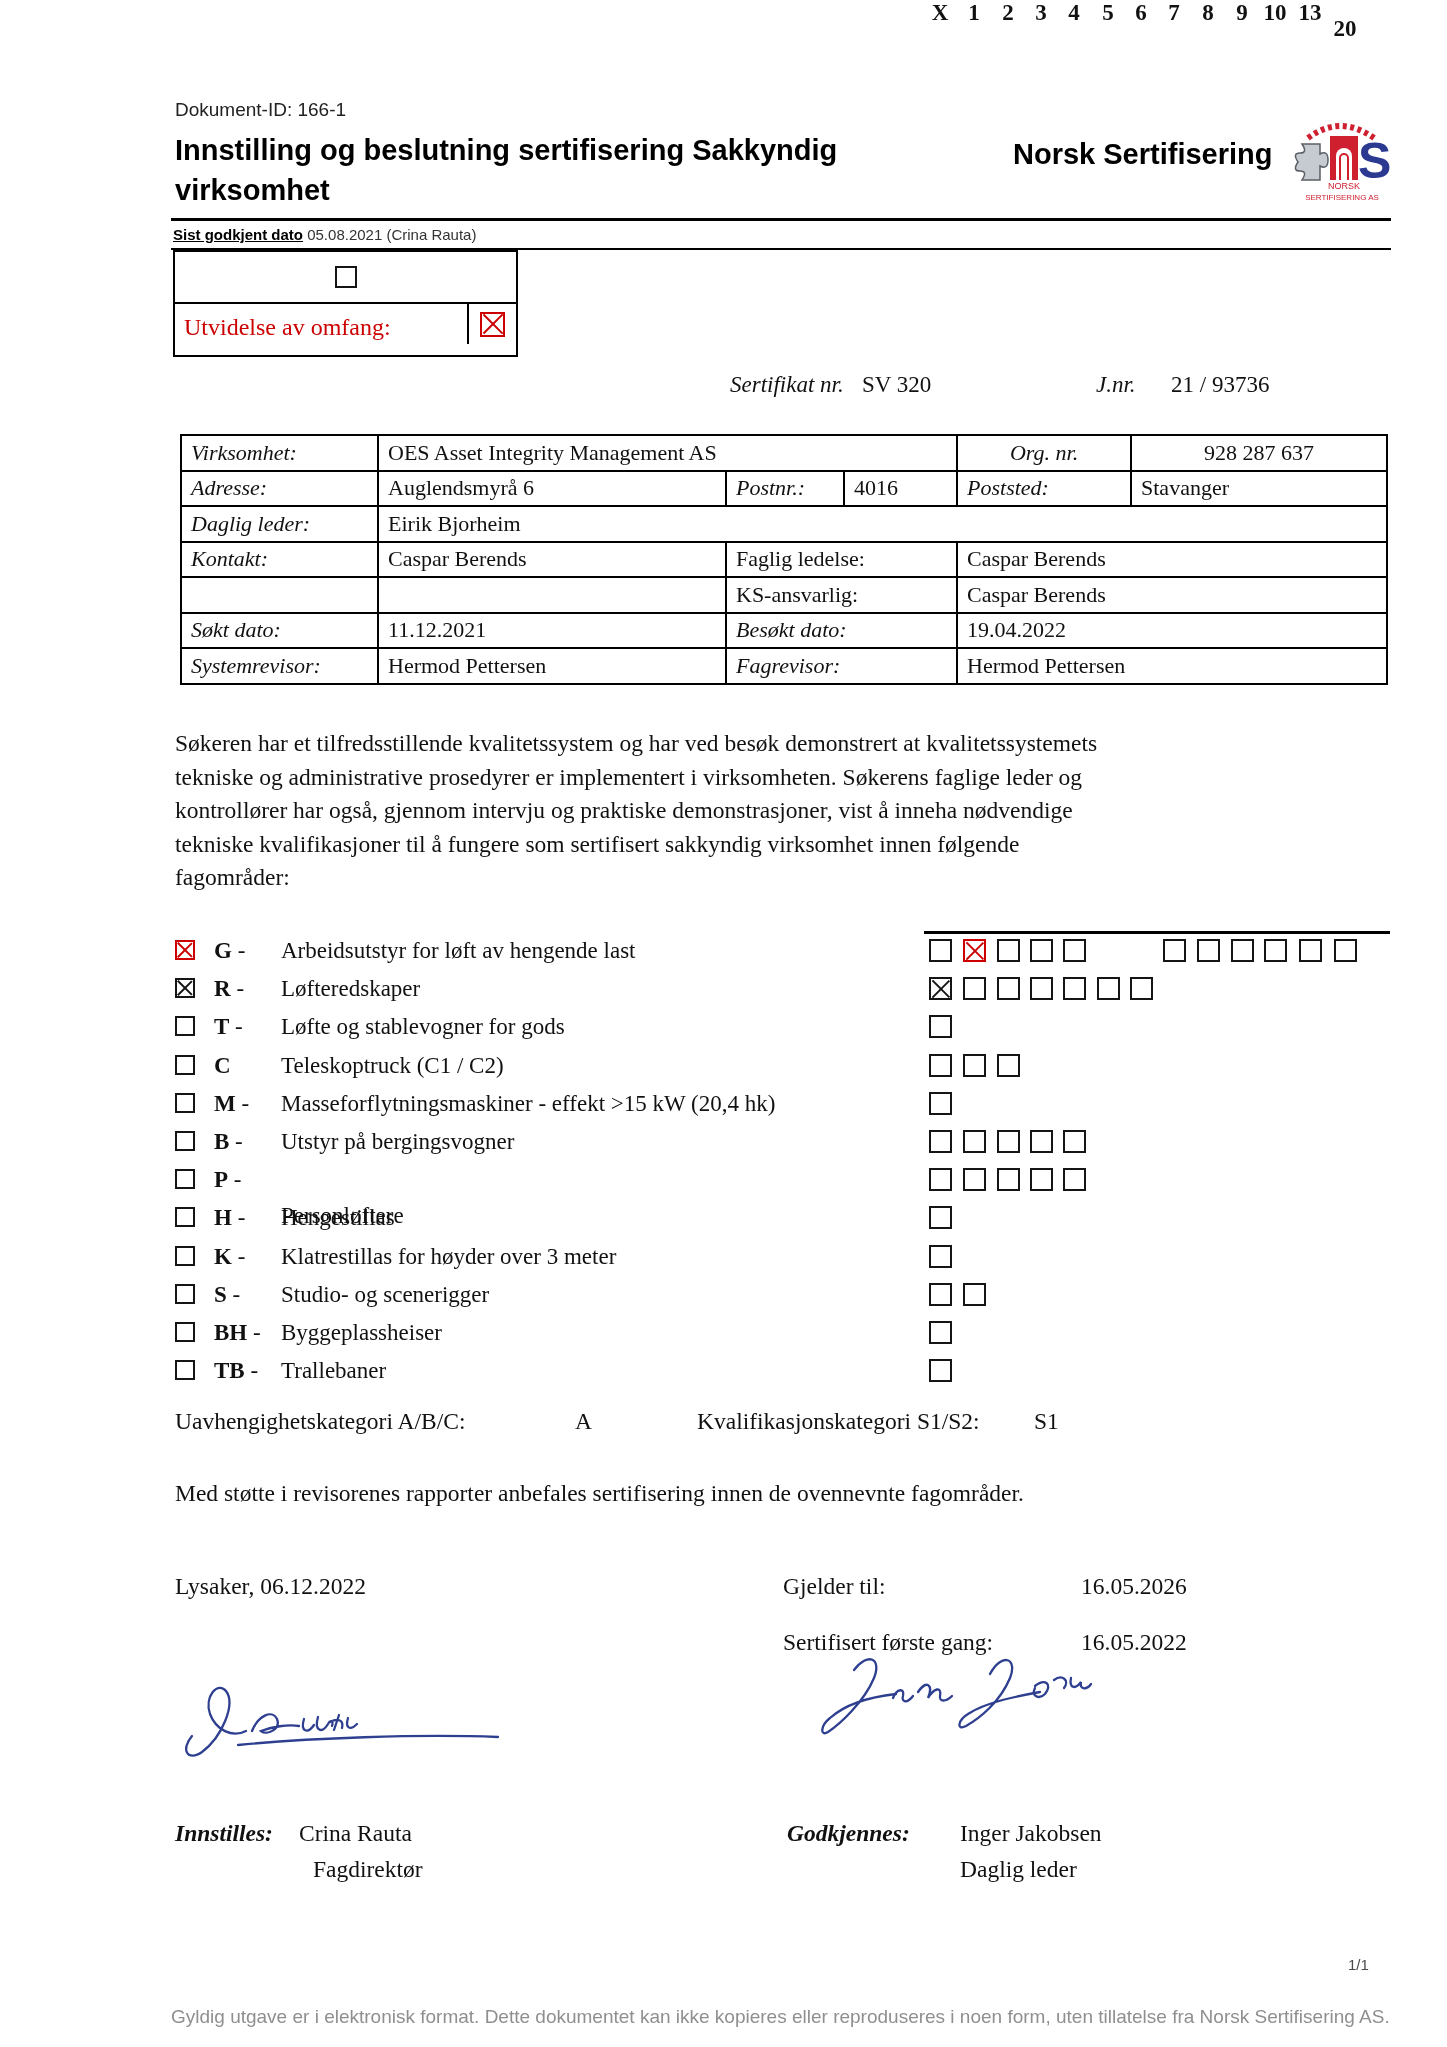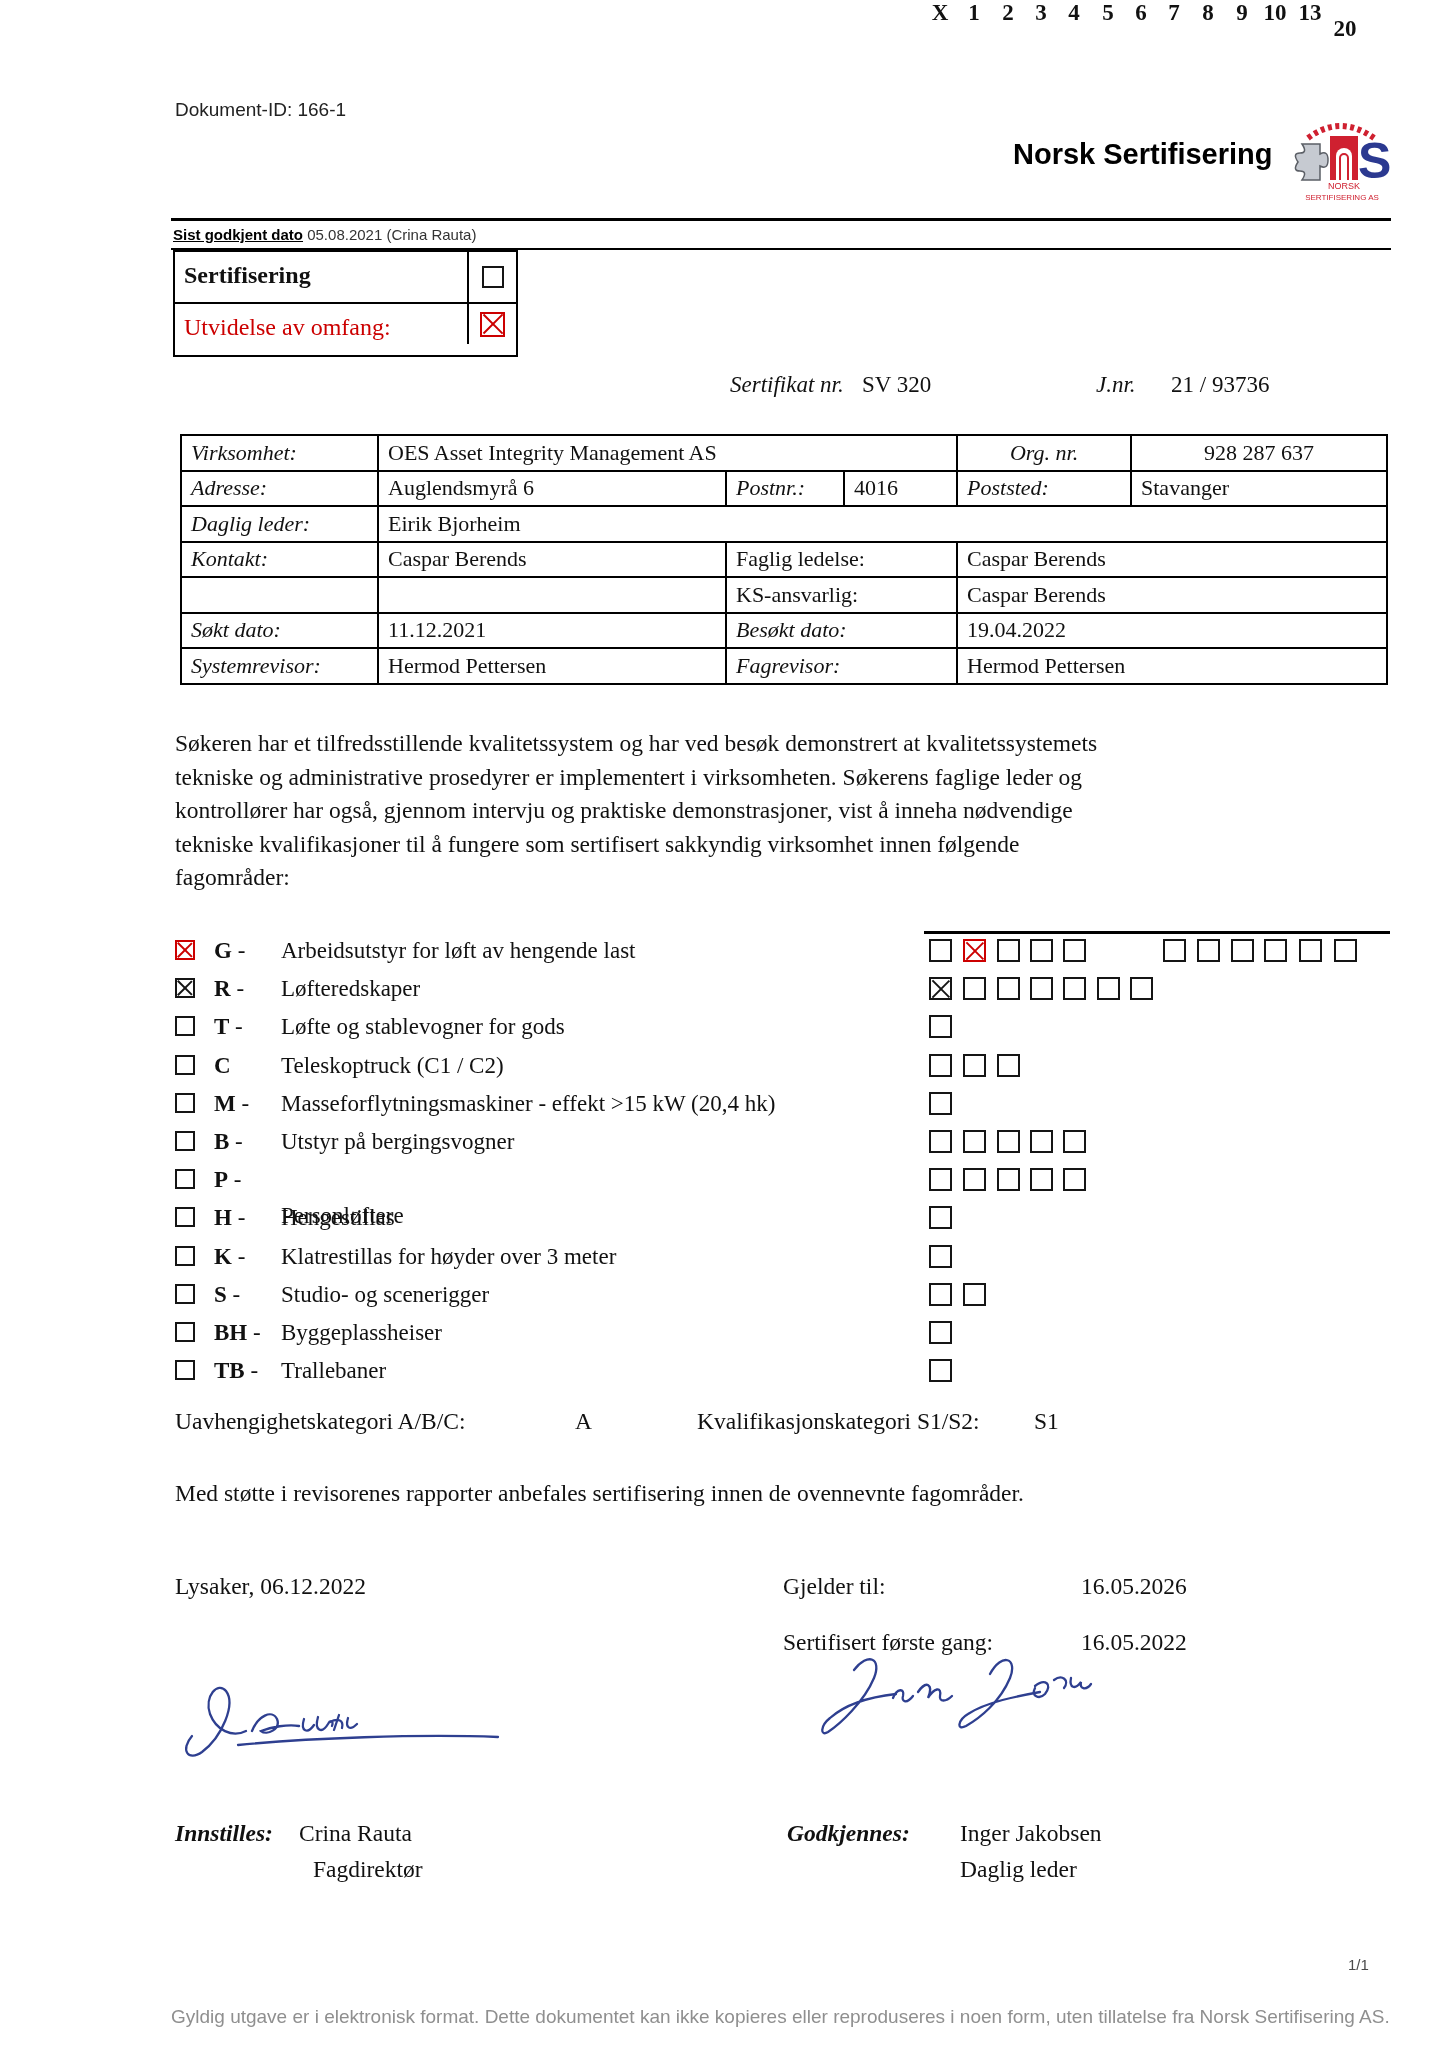--- a/index.html
+++ b/index.html
@@ -69,20 +69,21 @@
   .footer{left:171px;top:2006px;font-size:19px;color:#8f8f8f;}
   .sig{position:absolute;}
   .sig path{fill:none;stroke:#2e3f90;stroke-width:2.3;stroke-linecap:round;}
 </style>
 </head>
 <body>
 
 <div class="page">
 
   <div class="abs sans doc-id">Dokument-ID: 166-1</div>
+  <div class="abs sans doc-title">Innstilling og beslutning sertifisering Sakkyndig virksomhet</div>
   <div class="abs sans org-name">Norsk Sertifisering</div>
 
   <div class="abs logo">
     <svg width="100" height="100" viewBox="0 0 100 100">
       <path d="M16,26 Q48,2 82,26" fill="none" stroke="#cf2030" stroke-width="6" stroke-dasharray="4 3.5"></path>
       <path d="M10,32 h18 v10 q8,-4 8,6 q0,10 -8,6 v14 h-18 q6,-9 -2,-9 q-8,0 -2,-9 q-6,-9 2,-9 q8,0 2,-9 z" fill="#c6cad1" stroke="#5b5f66" stroke-width="1.5"></path>
       <rect x="38" y="24" width="28" height="44" fill="#cf2030"></rect>
       <path d="M44,68 V44 a8,8 0 0 1 16,0 V68 Z" fill="#ffffff"></path>
       <path d="M48,68 V46 a4,4 0 0 1 8,0 V68" fill="none" stroke="#cf2030" stroke-width="2"></path>
       <text x="66" y="66" font-family="Liberation Sans, sans-serif" font-weight="bold" font-size="50" fill="#2b3990">S</text>
@@ -91,21 +92,20 @@
     </svg>
   </div>
 
   <div class="abs sans approval">
     <b>Sist godkjent dato</b>
     <span>05.08.2021 (Crina Rauta)</span>
   </div>
 
   <div class="abs type-box" id="type-box">
     <div class="type-row first">
-      <div class="type-label bold">Sertifisering</div>
       <div class="type-check">
           <span class="box rel" style="width:22px;height:22px;border-width:2.5px;"></span>
         </div>
     </div>
     <div class="type-row">
       <div class="type-label" style="color: rgb(204, 0, 0);">Utvidelse av omfang:</div>
       <div class="type-check">
           <span class="box rel checked red" style="width:25px;height:25px;"></span>
         </div>
     </div>

